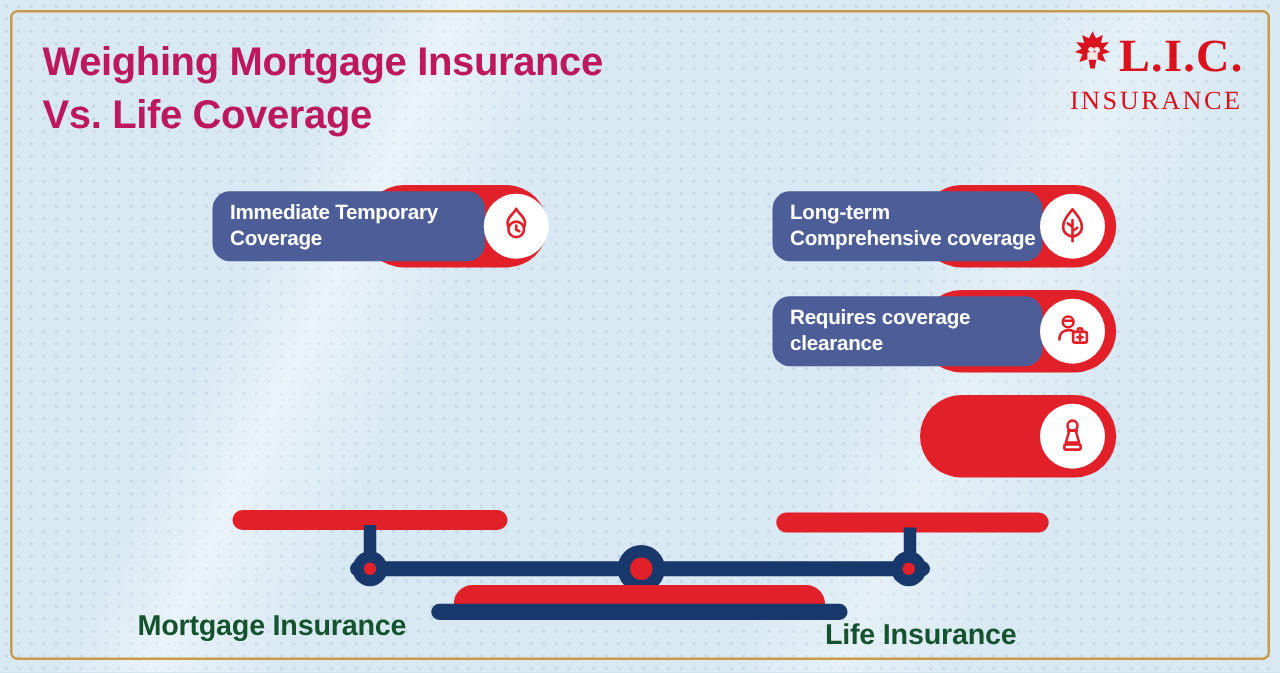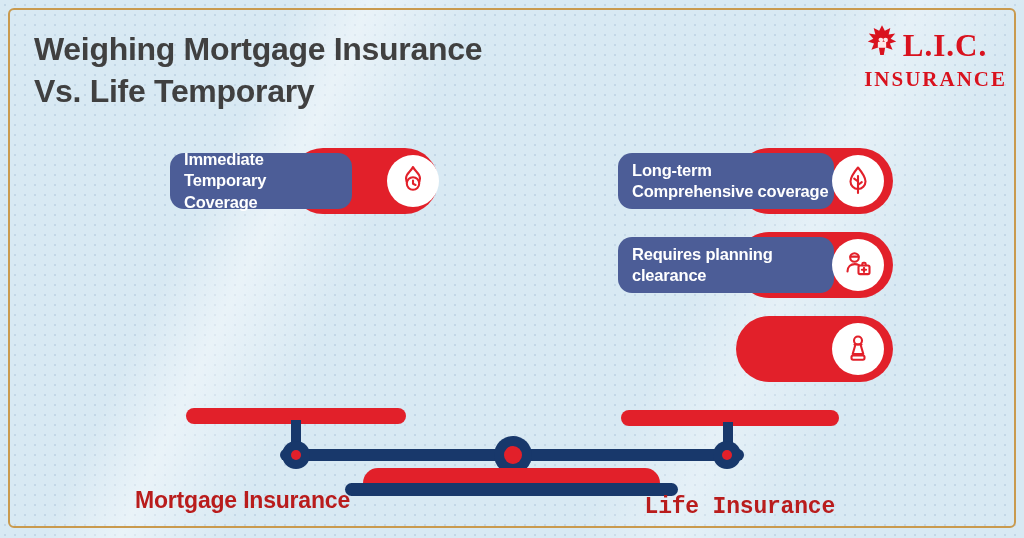--- a/index.html
+++ b/index.html
@@ -35,51 +35,50 @@
     position:absolute;inset:8px 8px 10px 8px;
     border:2px solid #c99a4e;
     border-radius:6px;
     z-index:3;
     pointer-events:none;
   }
   .layer{position:absolute;inset:0;z-index:1;}
 
   .title{
     position:absolute;left:34px;top:28px;
-    color:#404040;
+    color:#be185d;
     font-size:32px;font-weight:bold;
     line-height:1.32;letter-spacing:-.3px;
   }
 
   .logo{
     position:absolute;left:843px;top:24px;width:164px;
     color:#d9121e;text-align:center;
   }
   .logo-row{display:flex;align-items:center;justify-content:center;gap:2px;}
   .logo-brand{
     font-family:"Liberation Serif", serif;
-    font-weight:bold;font-size:31px;letter-spacing:1px;line-height:1;
+    font-weight:bold;font-size:37px;letter-spacing:1px;line-height:1;
   }
   .logo-sub{
     font-family:"Liberation Serif", serif;
-    font-weight:bold;font-size:21px;letter-spacing:2px;line-height:1.1;
+    font-weight:normal;font-size:21px;letter-spacing:2px;line-height:1.1;
     margin-top:2px;
-    text-align:right;
   }
 
   
   .pill{position:absolute;width:268px;height:66px;}
   .pill.r{width:275px;margin-left:36px;}
   .pill .cap{
     position:absolute;top:0;right:0;height:66px;width:148px;
     background:#e2202a;border-radius:33px;
   }
   .pill.r .cap{width:157px;}
   .pill .box{
-    position:absolute;left:0;top:5px;height:56px;width:182px;
+    position:absolute;left:0;top:5px;height:56px;width:218px;
     background:#4c5d97;border-radius:14px;
     display:flex;align-items:center;
     padding-left:14px;padding-right:4px;
   }
   .pill.r .box{width:216px;}
   .pill-label{
     color:#fff;font-size:16.5px;font-weight:bold;
     line-height:1.28;letter-spacing:-.2px;
     white-space:pre-line;
   }
@@ -116,37 +115,37 @@
   .fulcrum .dot{width:18px;height:18px;border-radius:50%;background:#e2202a;}
   .mound{
     position:absolute;left:363px;top:468px;width:297px;height:18px;
     background:#e2202a;border-radius:15px 15px 3px 3px;
   }
   .base-bar{
     position:absolute;left:345px;top:483px;width:333px;height:13px;
     background:#18386b;border-radius:7px;
   }
   .scale-label{
-    position:absolute;color:#b91c1c;font-size:23px;font-weight:bold;
-    text-align:right;letter-spacing:-.2px;
+    position:absolute;color:#14532d;font-size:23px;font-weight:bold;
+    text-align:left;letter-spacing:-.2px;
   }
   .scale-label-left{left:110px;top:487px;width:240px;}
-  .scale-label-right{left:620px;top:494px;width:215px;font-family:Liberation Mono, monospace;}
+  .scale-label-right{left:660px;top:494px;width:215px;}
 </style>
 </head>
 <body>
 
 <div class="canvas">
   <div class="frame"></div>
 
   <div class="layer">
 
     <div class="title">
       <div>Weighing Mortgage Insurance</div>
-      <div>Vs. Life Temporary</div>
+      <div>Vs. Life Coverage</div>
     </div>
 
     <div class="logo">
       <div class="logo-row">
         <span>
           <svg width="38" height="38" viewBox="0 0 32 32">
             <path fill="#d9121e" d="M16 1l2.4 4.6 4.6-2.3-1.4 5.5 5.5-.8-3.8 4.4 4.7 2.4-5.3 1.6 2.2 5.2-6.2-2.1L17.5 26h-3l-1.2-6.5-6.2 2.1 2.2-5.2L4 14.8l4.7-2.4-3.8-4.4 5.5.8L9 3.3l4.6 2.3z"></path>
             <path fill="#fff" d="M13 13.5a2 2 0 1 1 2 2zM17 13.5a2 2 0 1 1 2 2z" opacity=".9"></path>
             <rect x="12.5" y="15" width="7" height="5" rx="1" fill="#fff" opacity=".9"></rect>
           </svg>
@@ -183,21 +182,21 @@
         <svg width="34" height="34" viewBox="0 0 34 34" fill="none" stroke="#e2202a" stroke-width="2.1" stroke-linecap="round" stroke-linejoin="round">
           <path d="M17 3.5c5 6 7.5 9.5 7.5 14a7.5 7.5 0 0 1-15 0c0-4.5 2.5-8 7.5-14z"></path>
           <path d="M17 12v17M17 17.5l-3.8-2.8M17 21l3.8-2.8"></path>
         </svg>
       </div>
     </div>
 
     <div class="pill r" style="left:582px;top:232px;">
       <div class="cap"></div>
       <div class="box">
-        <span class="pill-label">Requires planning
+        <span class="pill-label">Requires coverage
 clearance</span>
       </div>
       <div class="icon-circle">
         <svg width="34" height="34" viewBox="0 0 34 34" fill="none" stroke="#e2202a" stroke-width="2.1" stroke-linecap="round" stroke-linejoin="round">
           <circle cx="13.5" cy="9.5" r="4.3"></circle>
           <path d="M9.5 8.6h8"></path>
           <path d="M6.5 23.5c0-5 3.3-7.4 7.3-7.4 1.6 0 3 .4 4.1 1"></path>
           <rect x="17.5" y="17.5" width="11" height="8.6" rx="1.6"></rect>
           <path d="M21.3 17.3v-1.4a1.2 1.2 0 0 1 1.2-1.2h1a1.2 1.2 0 0 1 1.2 1.2v1.4"></path>
           <path d="M23 19.7v4.2M20.9 21.8h4.2"></path>

